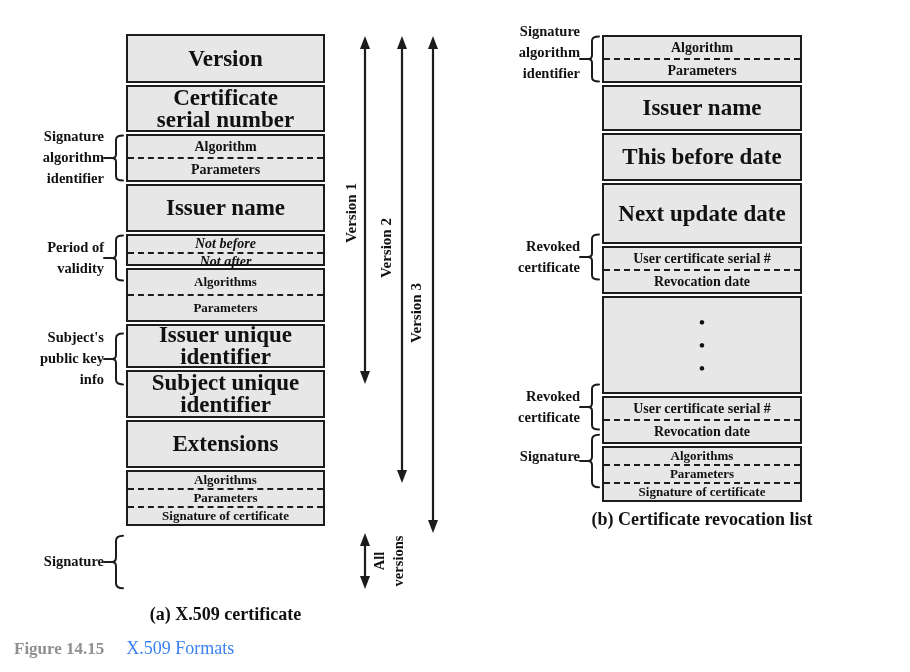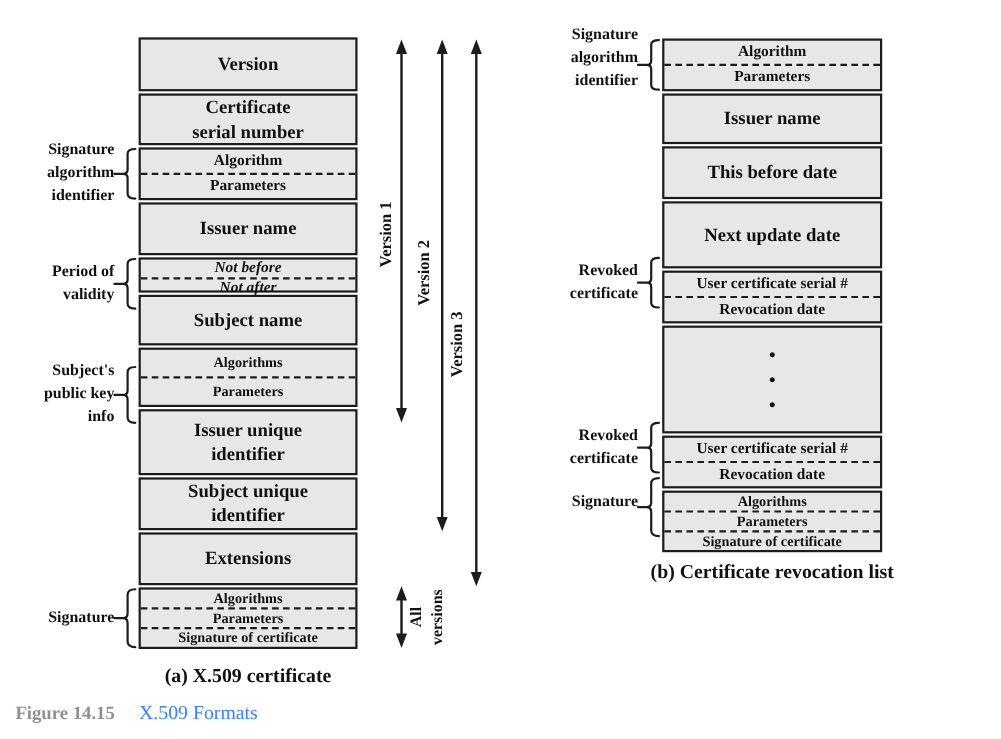--- a/index.html
+++ b/index.html
@@ -7,21 +7,21 @@
     position:relative; width:910px; height:672px; background:#ffffff;
     font-family:"Liberation Serif","DejaVu Serif",serif; color:#111;
     overflow:hidden;
   }
   .stack { position:absolute; display:flex; flex-direction:column; gap:2px; }
   .box {
     box-sizing:border-box; border:2px solid #1c1c1c; background:#e7e7e7;
     display:flex; align-items:center; justify-content:center;
     text-align:center; font-weight:bold; white-space:pre-line;
   }
-  .big  { font-size:17px; line-height:22px; }
+  .big  { font-size:23px; line-height:22px; }
   .group { flex-direction:column; align-items:stretch; justify-content:stretch; padding:0; }
   .grow {
     flex:1; display:flex; align-items:center; justify-content:center;
     font-weight:bold; text-align:center;
   }
   .grow + .grow { border-top:2px dashed #1c1c1c; }
   .f14 { font-size:14px; }
   .f13 { font-size:13px; }
   .side-label {
     position:absolute; text-align:right; font-weight:bold;
@@ -55,26 +55,25 @@
 serial number</div>
     <div class="box group" style="height:48px;">
       <div class="grow f14">Algorithm</div>
       <div class="grow f14">Parameters</div>
     </div>
     <div class="box big" style="height:48px;">Issuer name</div>
     <div class="box group" style="height:32px;font-style:italic;">
       <div class="grow f14">Not before</div>
       <div class="grow f14">Not after</div>
     </div>
-    <div class="box big" style="height:46px;">Subject name</div>
     <div class="box group" style="height:54px;">
       <div class="grow f13">Algorithms</div>
       <div class="grow f13">Parameters</div>
     </div>
-    <div class="box big" style="height:60px;">Issuer unique
+    <div class="box big" style="height:44px;">Issuer unique
 identifier</div>
     <div class="box big" style="height:48px;">Subject unique
 identifier</div>
     <div class="box big" style="height:48px;">Extensions</div>
     <div class="box group" style="height:56px;">
       <div class="grow f13">Algorithms</div>
       <div class="grow f13">Parameters</div>
       <div class="grow f13">Signature of certificate</div>
     </div>
   </div>

